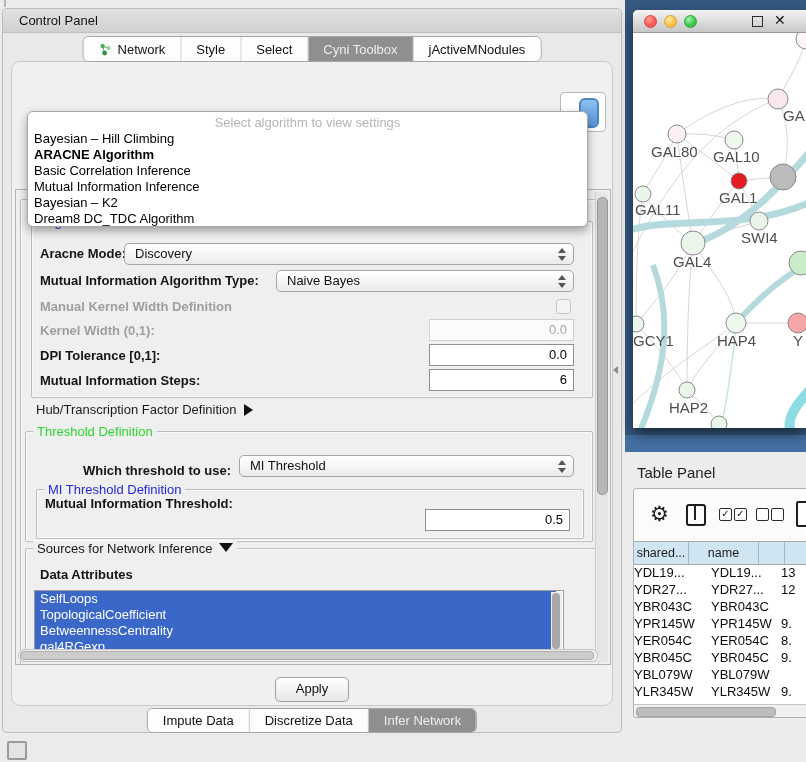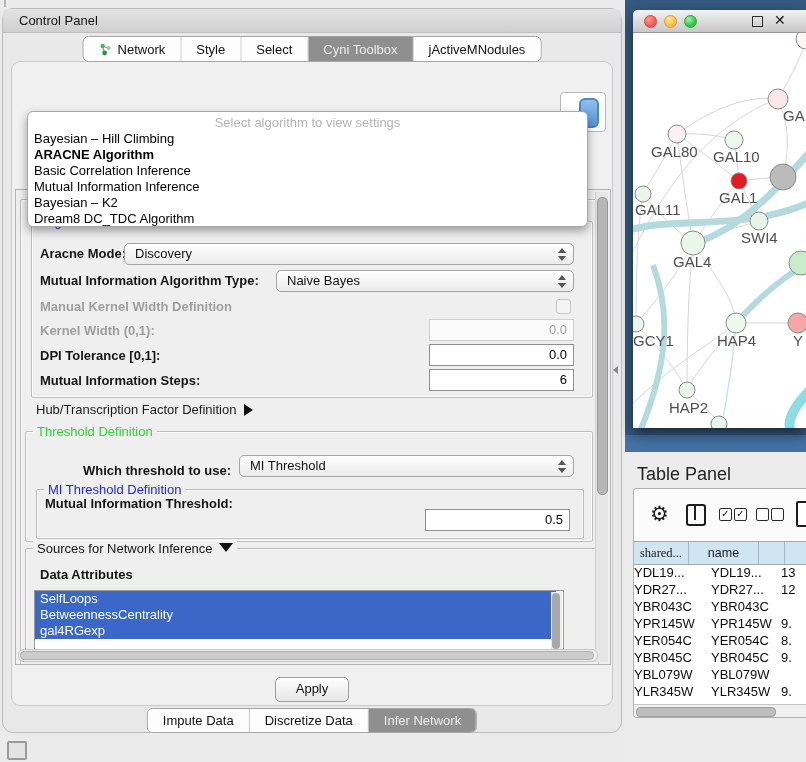--- a/index.html
+++ b/index.html
@@ -15,42 +15,42 @@
   .net-titlebar{position:absolute;left:0;top:0;width:173px;height:22px;border-radius:5px 0 0 0;
                 background:linear-gradient(#f3f3f3,#c7c7c7);border-bottom:1px solid #989898;}
   .light{position:absolute;top:5px;width:11px;height:11px;border-radius:50%;}
   .light.red{left:11px;background:radial-gradient(circle at 35% 30%,#ff9d97,#fc5753 60%);border:1px solid #d9453f;}
   .light.yellow{left:31px;background:radial-gradient(circle at 35% 30%,#ffe9a8,#fdbc40 60%);border:1px solid #d8a133;}
   .light.green{left:51px;background:radial-gradient(circle at 35% 30%,#a8efaf,#33c748 60%);border:1px solid #2aa437;}
   .net-canvas{position:absolute;left:0;top:23px;width:173px;height:395px;background:#ffffff;overflow:hidden;}
 
   
   .table-area{left:625px;top:452px;width:181px;height:310px;background:#ececec;}
-  .table-title{left:637px;top:464px;font-size:18px;color:#222;}
+  .table-title{left:637px;top:464px;font-size:15px;color:#222;}
   .table-window{left:633px;top:488px;width:173px;height:228px;background:#ffffff;
                 border:1px solid #b0b0b0;border-right:none;border-radius:4px 0 0 4px;overflow:hidden;}
   .tp-toolbar{position:absolute;left:0;top:0;width:173px;height:52px;background:#fbfbfb;}
   .gear{position:absolute;left:16px;top:10px;font-size:21px;color:#1d1d1d;line-height:30px;}
   .cols-icon{position:absolute;left:52px;top:15px;width:16px;height:18px;border:2px solid #1d1d1d;border-radius:3px;}
   .cols-icon::after{content:"";position:absolute;left:6px;top:0;width:2px;height:14px;background:#1d1d1d;}
   .cb{position:absolute;width:11px;height:11px;border:1.5px solid #2a2a2a;border-radius:2px;background:#fff;
       font-size:10px;line-height:10px;text-align:center;color:#111;font-weight:bold;}
   .doc-icon{position:absolute;left:162px;top:12px;width:16px;height:22px;border:2px solid #1d1d1d;border-radius:2px;background:#fff;}
   .tp-header{position:absolute;left:0;top:52px;width:173px;height:22px;background:#cfe6f2;
              border-top:1px solid #a9a9a9;border-bottom:1px solid #a9a9a9;display:flex;}
   .tp-header .hcell{height:22px;line-height:22px;text-align:center;font-size:12.5px;color:#1b1b1b;
                     border-right:1px solid #9fb9c8;box-sizing:border-box;overflow:hidden;}
   .tp-rows{position:absolute;left:0;top:75px;width:173px;height:140px;overflow:hidden;}
   .tp-row{display:flex;height:17px;line-height:17px;font-size:13px;color:#0c0c0c;}
   .tp-row .cell{overflow:hidden;white-space:nowrap;box-sizing:border-box;}
   .tp-hscroll{position:absolute;left:0;top:215px;width:173px;height:13px;background:#f0f0f0;border-top:1px solid #c6c6c6;}
   .tp-hthumb{position:absolute;left:2px;top:2px;width:138px;height:8px;border-radius:4px;background:#bdbdbd;border:1px solid #a2a2a2;}
 
   
-  .cp{left:2px;top:8px;width:620px;height:725px;background:#e9e9e9;border:1px solid #bcbcbc;border-radius:11px;box-sizing:border-box;}
+  .cp{left:2px;top:8px;width:620px;height:725px;background:#e9e9e9;border:1px solid #bcbcbc;border-radius:5px;box-sizing:border-box;}
   .cp-titlebar{position:absolute;left:0;top:0;width:100%;height:23px;background:linear-gradient(#e2e2e2,#d0d0d0);
                border-bottom:1px solid #c0c0c0;border-radius:5px 5px 0 0;}
   .cp-title{position:absolute;left:16px;top:4px;font-size:13px;color:#141414;}
   .float-icon{position:absolute;left:749px;top:7px;width:9px;height:9px;border:1.6px solid #2b2b2b;background:transparent;}
   .close-icon{position:absolute;left:771px;top:3px;font-size:14px;font-weight:bold;color:#151515;}
 
   .tabbar{position:absolute;top:27px;left:50%;transform:translateX(-50%);display:flex;height:24px;
           border:1px solid #a6a6a6;border-radius:6px;overflow:hidden;background:#fdfdfd;z-index:20;}
   .seg{display:flex;align-items:center;padding:0 15px;font-size:13px;color:#111;background:#fdfdfd;
        border-right:1px solid #c4c4c4;white-space:nowrap;}
@@ -211,21 +211,21 @@
     <div class="tp-toolbar">
       <span class="gear">⚙</span>
       <span class="cols-icon"></span>
       <span class="cb" style="left:85px;top:19px;">✓</span>
       <span class="cb" style="left:100px;top:19px;">✓</span>
       <span class="cb" style="left:122px;top:19px;"></span>
       <span class="cb" style="left:137px;top:19px;"></span>
       <span class="doc-icon"></span>
     </div>
     <div class="tp-header" id="tp-header">
-        <div class="hcell" style="width: 55px; font-family: Liberation Serif, serif;">shared...</div>
+        <div class="hcell" style="width: 55px;">shared...</div>
         <div class="hcell" style="width: 70px;">name</div>
         <div class="hcell" style="width: 26px;"></div>
       </div>
     <div class="tp-rows" id="tp-rows">
         <div class="tp-row">
           <div class="cell" style="width: 77px;">YDL19...</div>
           <div class="cell" style="width: 70px;">YDL19...</div>
           <div class="cell" style="width: 26px;">13</div>
         </div>
         <div class="tp-row">
@@ -371,20 +371,21 @@
         </div>
 
         <div class="fieldset" style="left:9px;top:358px;width:574px;height:104px;">
           <span class="legend black">
             <span>Sources for Network Inference</span><span class="src-arrow"></span>
           </span>
           <span class="lbl b" style="left:14px;top:18px;">Data Attributes</span>
           <div class="attr-list" style="left:8px;top:41px;width:530px;height:62px;">
             <div id="attr-items">
                 <div class="attr-item">SelfLoops</div>
+                <div class="attr-item">TopologicalCoefficient</div>
                 <div class="attr-item">BetweennessCentrality</div>
                 <div class="attr-item">gal4RGexp</div>
               </div>
             <div class="attr-vscroll">
                 <div class="attr-vthumb"></div>
               </div>
           </div>
         </div>
 
         <div class="vscroll">

